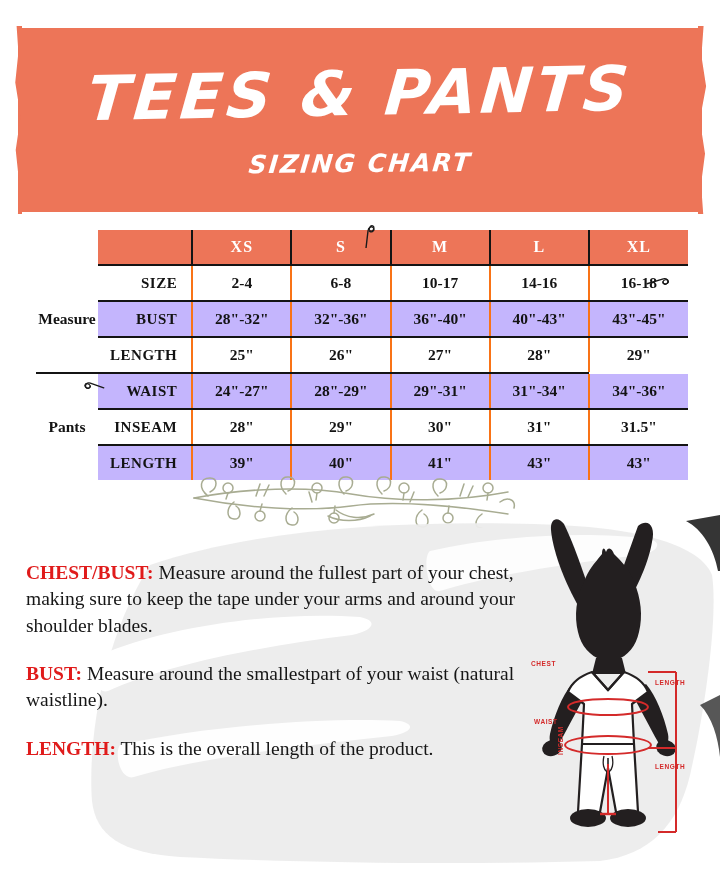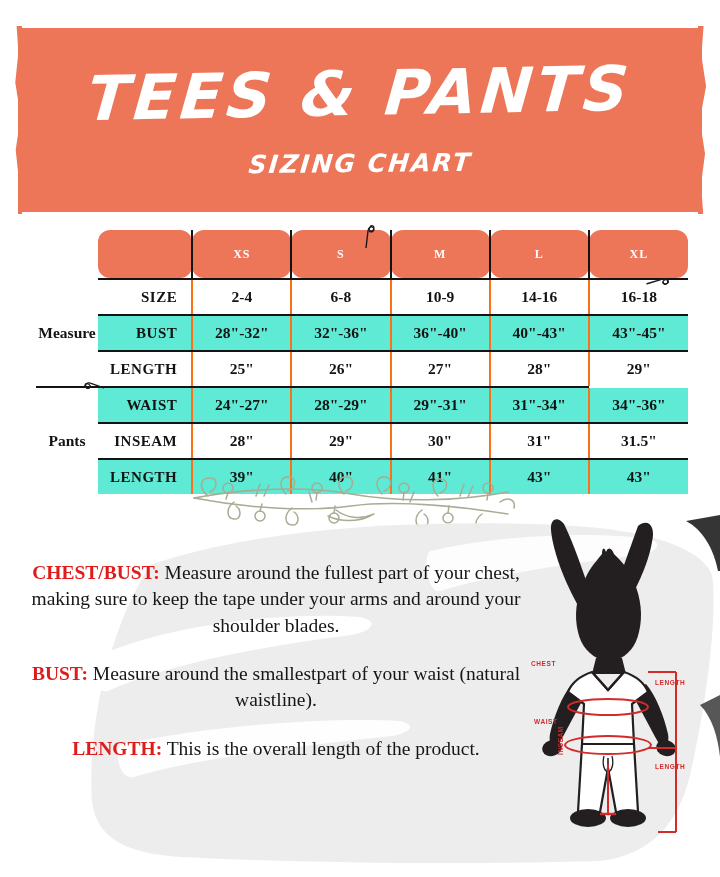--- a/index.html
+++ b/index.html
@@ -92,44 +92,43 @@
     font-size: 15px;
     text-align: center;
     vertical-align: middle;
     color: #1a1a1a;
     background: #ffffff;
   }
   .hdr-row td {
     background: #ED7558;
     color: #ffffff;
     font-weight: 700;
-    font-size: 12px;
+    font-size: 16px;
     text-align: center;
-    height: 48px;
+    height: 34px;
     letter-spacing: 1px;
-    border-radius: 12px;
   }
   .hdr-row td.blank-hdr { background: #ED7558; }
   .hdr-row td.group-cell-hdr { background: #ffffff; }
 
   .data-row td {
     height: 34px;
     text-align: center;
     font-weight: 700;
     font-size: 15.5px;
     color: #131313;
   }
   .data-row td.rowlabel {
     text-align: right;
     padding-right: 14px;
     font-size: 15px;
     letter-spacing: 0.5px;
   }
   .row-white td.band { background: #ffffff; }
-  .row-pink  td.band { background: #5eead4; }
+  .row-pink  td.band { background: #c4b5fd; }
 
   .data-row td.band { border-left: 2px solid #f97316; }
   .data-row td.band.first-band { border-left: none; }
   .hdr-row  td.band { border-left: 2px solid #141414; }
   .hdr-row  td.band.first-band { border-left: none; }
 
   .rule-row td { padding: 0; height: 2px; }
   .rule-row td .rule {
     height: 2px;
     background: #141414;
@@ -175,21 +174,21 @@
     left: 26px;
     top: 560px;
     width: 500px;
     text-align: right;
   }
   .instr-block {
     margin-bottom: 22px;
     font-size: 19.5px;
     line-height: 1.35;
     color: #161616;
-    text-align: center;
+    text-align: left;
   }
   .instr-block:last-child { margin-bottom: 15px; }
   .instr-key {
     color: #E01B1B;
     font-weight: 700;
   }
   .instr-text { font-weight: 400; }
 
   
   .figure {
@@ -253,21 +252,21 @@
         <td colspan="6">
             <div class="rule"></div>
           </td>
       </tr>
 
       <tr class="data-row row-white">
         <td class="group-cell" rowspan="5">Measure</td>
         <td class="band first-band rowlabel">SIZE</td>
         <td class="band">2-4</td>
         <td class="band">6-8</td>
-        <td class="band">10-9</td>
+        <td class="band">10-17</td>
         <td class="band">14-16</td>
         <td class="band">16-18</td>
       </tr>
       <tr class="rule-row">
         <td colspan="6">
             <div class="rule"></div>
           </td>
       </tr>
 
       <tr class="data-row row-pink">

